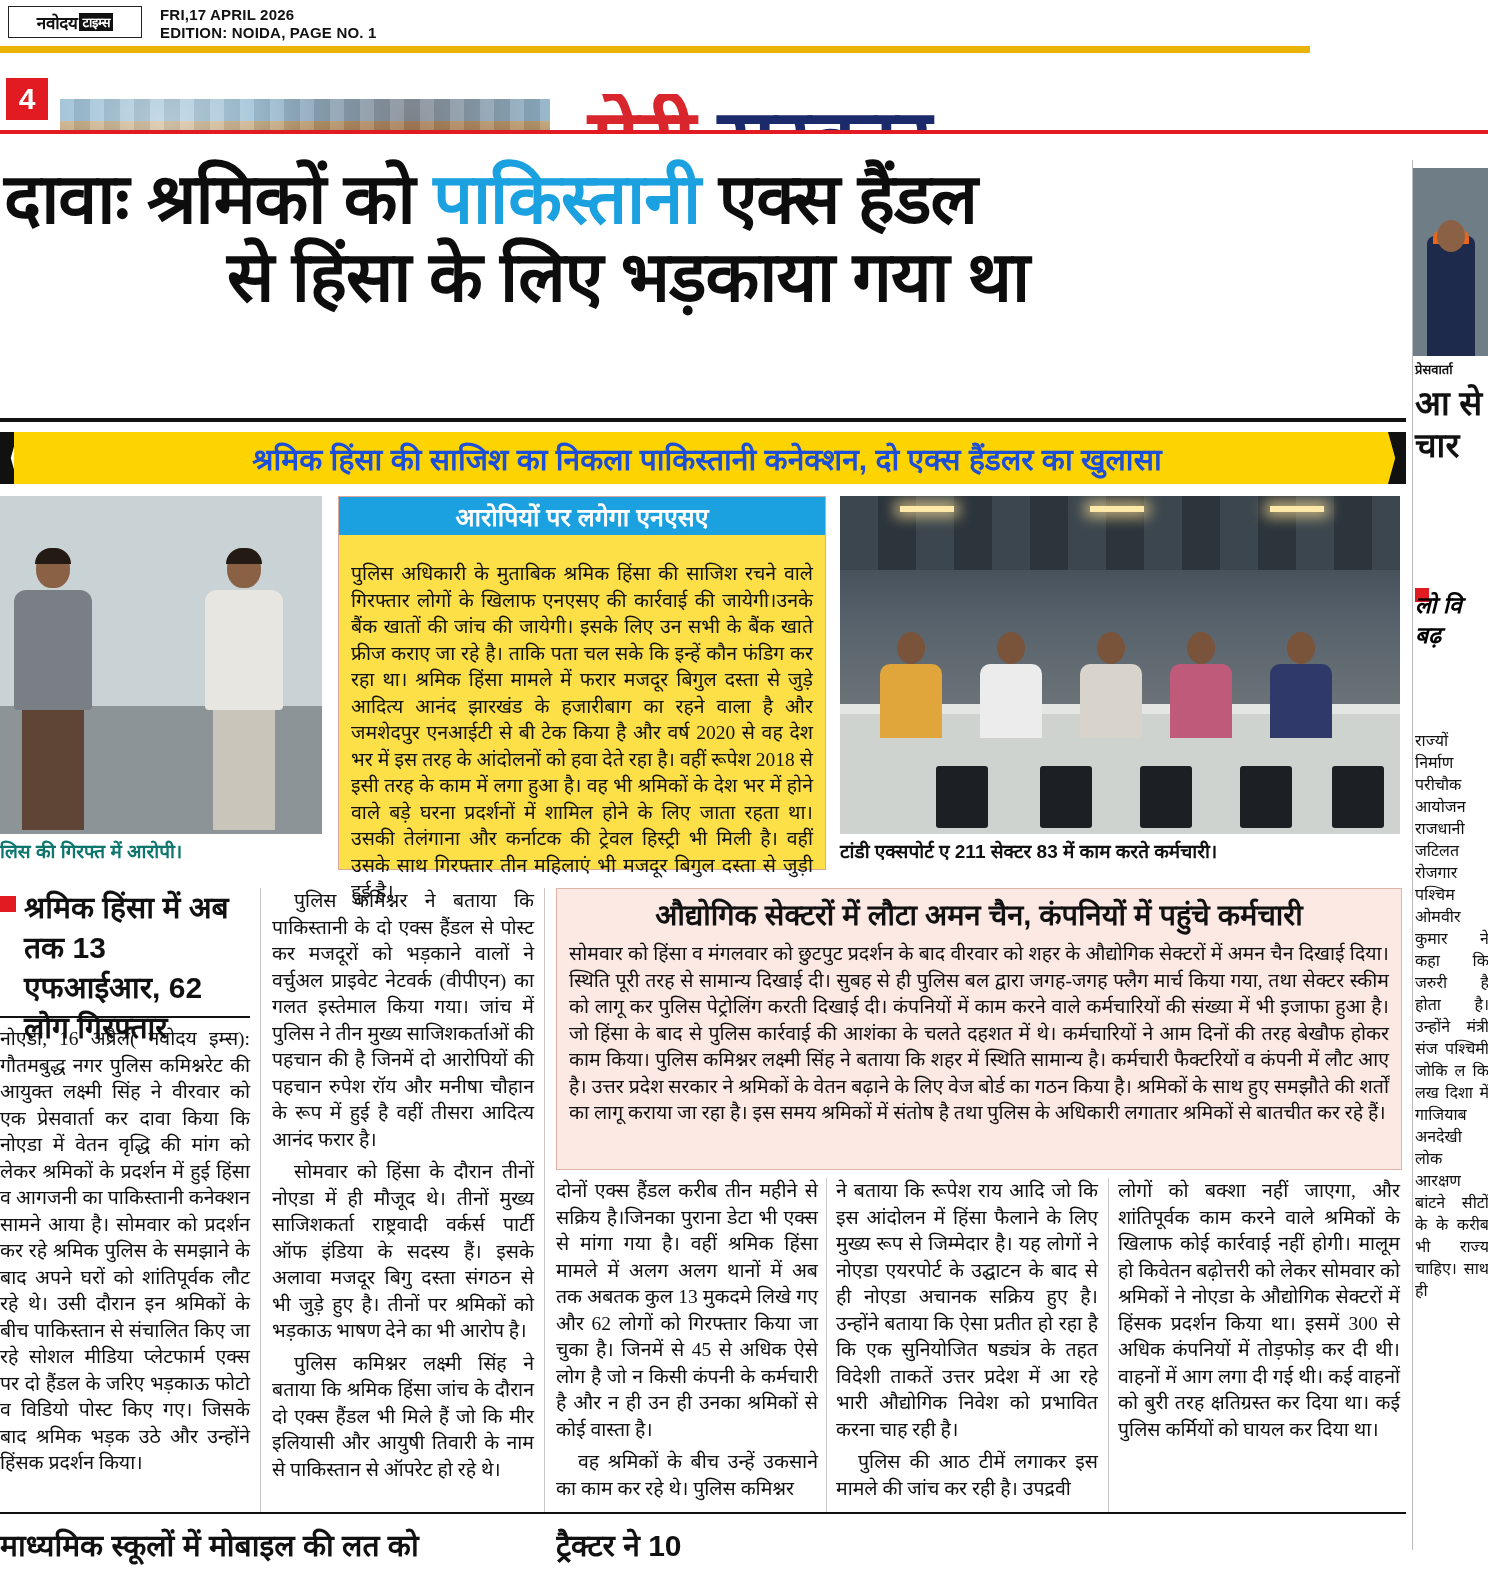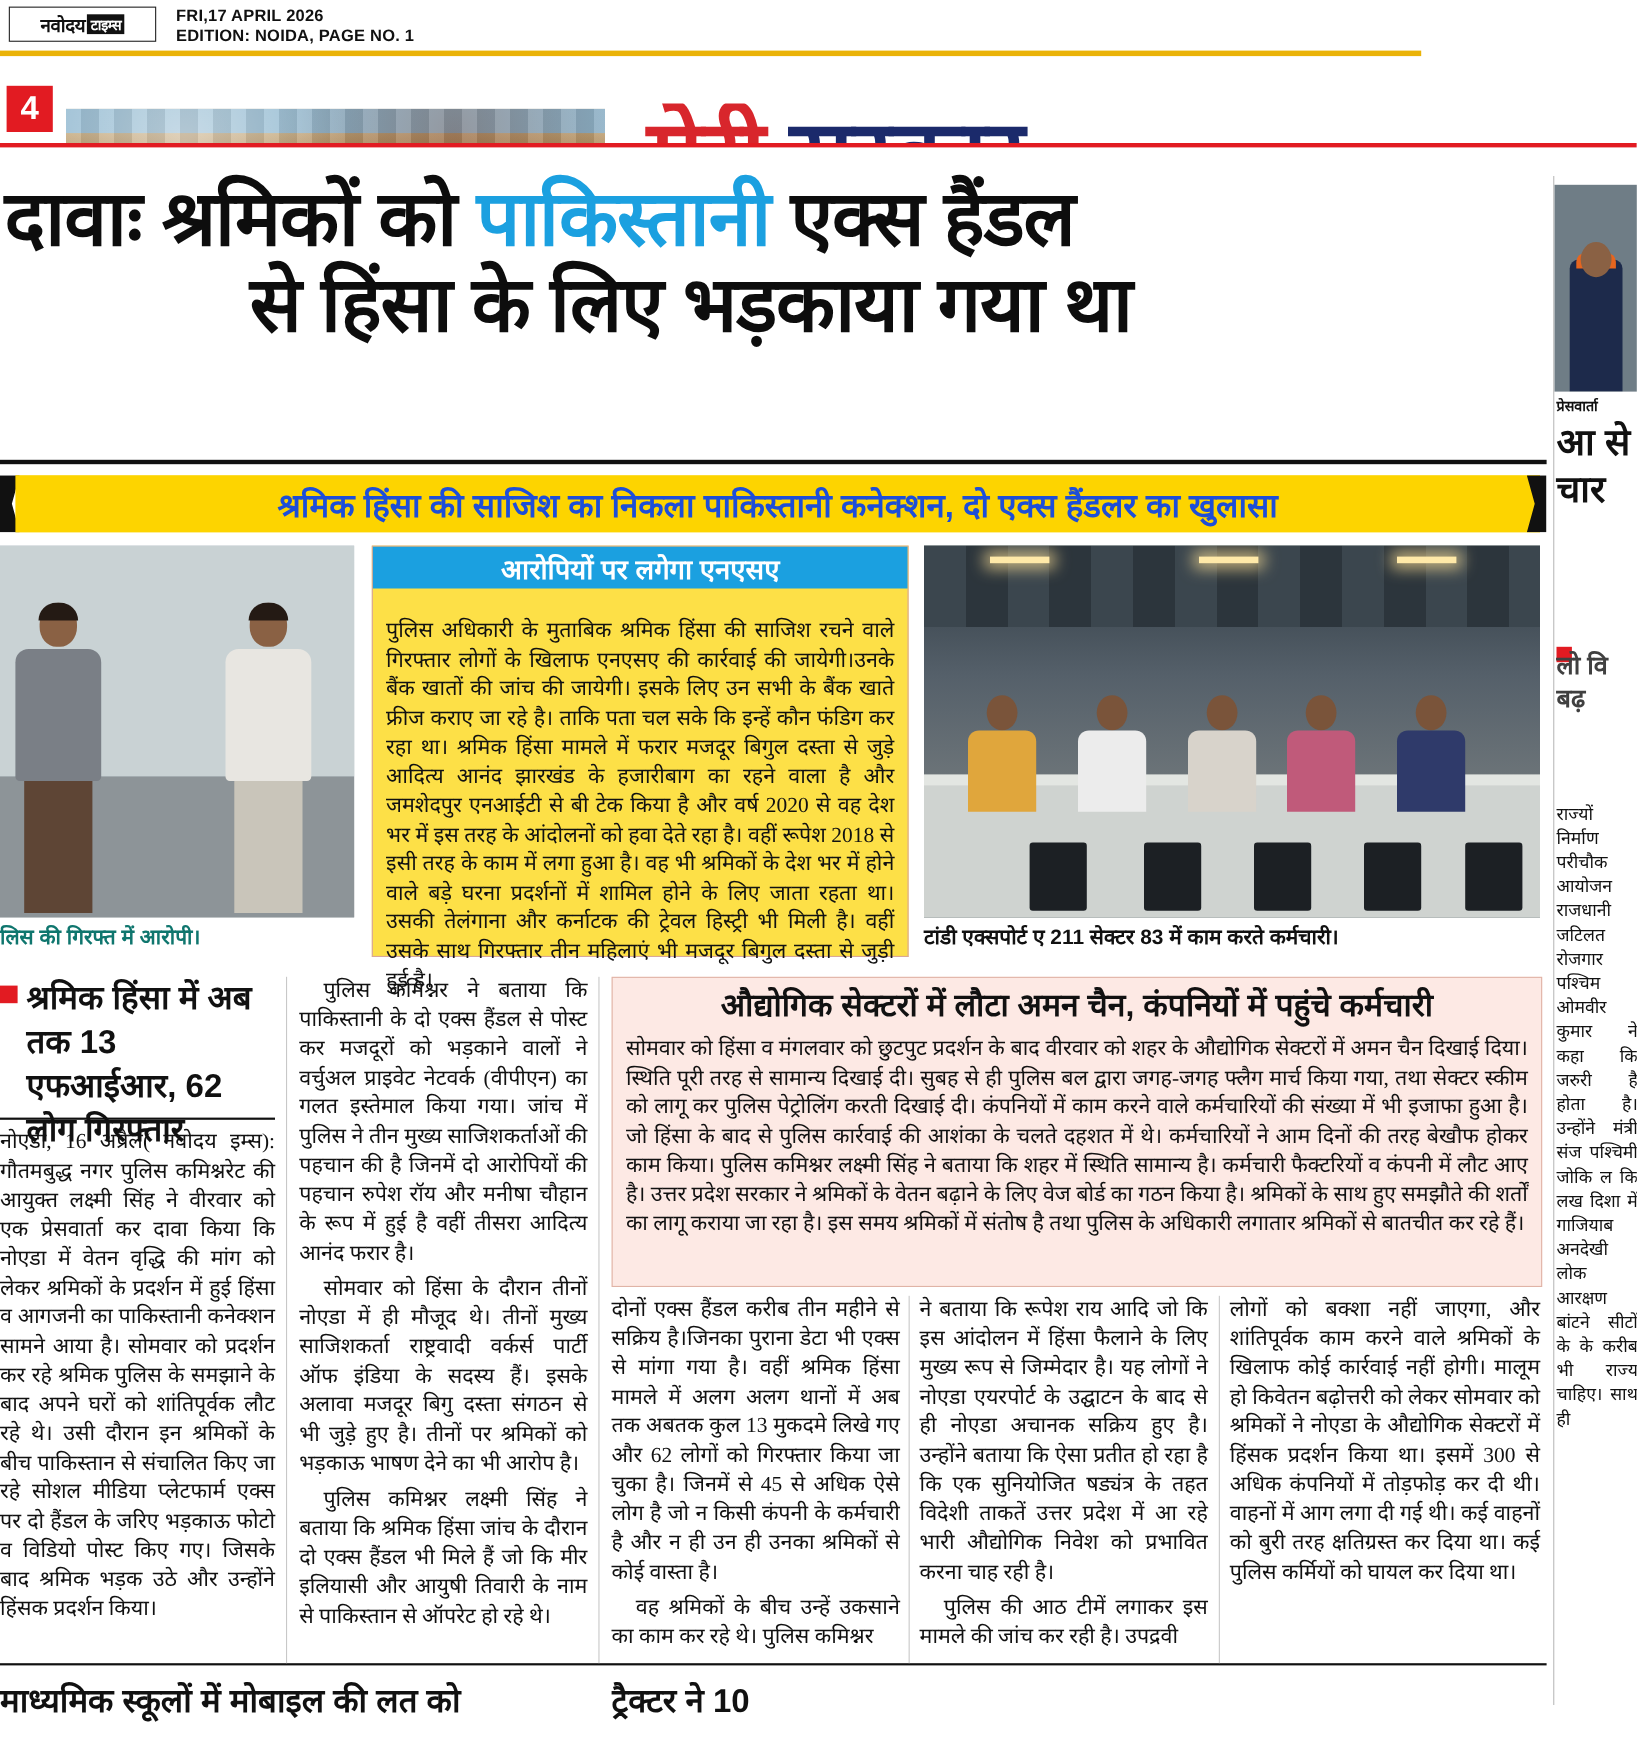--- a/index.html
+++ b/index.html
@@ -1,20 +1,20 @@
 <!DOCTYPE html>
 <html><head>
 <meta charset="utf-8">
 <style>
   html,body{margin:0;padding:0;background:#fff;}
   body{width:1488px;height:1591px;font-family:"Liberation Serif",serif;color:#111;position:relative;overflow:hidden;}
   .page{position:relative;width:1488px;height:1591px;}
 
   
-  .masthead{position:absolute;left:0;top:0;width:1292px;height:46px;border-bottom:5px solid #eab308;}
+  .masthead{position:absolute;left:0;top:0;width:1292px;height:46px;border-bottom:7px solid #eab308;padding-left:18px;}
   .logo{position:absolute;left:8px;top:6px;width:132px;height:30px;background:#fff;border:1px solid #222;
         display:flex;align-items:center;justify-content:center;font-weight:bold;font-size:17px;letter-spacing:-0.4px;
         font-family:"Liberation Sans",sans-serif;}
   .logo .hin{color:#111;}
   .logo .box{background:#111;color:#fff;padding:0 3px;margin-left:2px;font-size:13px;}
   .edition{position:absolute;left:160px;top:6px;font-family:"Liberation Sans",sans-serif;font-weight:bold;
            font-size:15px;line-height:18px;letter-spacing:.2px;}
 
   
   .strip{position:absolute;left:0;top:47px;width:1488px;height:85px;overflow:hidden;}
@@ -98,21 +98,21 @@
   .rail{position:absolute;left:1412px;top:160px;width:76px;height:1390px;border-left:1px solid #bbb;overflow:hidden;}
   .railphoto{position:absolute;left:0;top:8px;width:76px;height:188px;background:#6f7d86;overflow:hidden;}
   .railphoto .p{position:absolute;left:14px;bottom:0;width:48px;height:120px;background:#1d2a4b;border-radius:8px 8px 0 0;}
   .railphoto .ph{position:absolute;left:24px;bottom:104px;width:28px;height:32px;border-radius:50%;background:#8a6144;}
   .railphoto .tb{position:absolute;left:20px;bottom:112px;width:36px;height:14px;border-radius:8px 8px 0 0;background:#e6651f;}
   .railcap{position:absolute;left:2px;top:200px;width:74px;font-family:"Liberation Sans",sans-serif;
            font-weight:bold;font-size:13px;}
   .railhl{position:absolute;left:2px;top:222px;width:74px;font-family:"Liberation Sans",sans-serif;
           font-weight:bold;font-size:34px;line-height:42px;color:#111;}
   .railsub{position:absolute;left:2px;top:430px;width:74px;font-family:"Liberation Sans",sans-serif;
-           font-weight:bold;font-size:23px;line-height:30px;color:#404040;}
+           font-weight:bold;font-size:23px;line-height:30px;color:#000000;font-style:italic;}
   .railsq{position:absolute;left:2px;top:428px;width:14px;height:14px;background:#e21b22;}
   .railbody{position:absolute;left:2px;top:570px;width:74px;font-size:16px;line-height:22px;text-align:justify;}
 
   
   .llhead{position:absolute;left:0;top:888px;width:250px;}
   .llhead .sq{position:absolute;left:0;top:8px;width:16px;height:16px;background:#e21b22;}
   .llhead .t{padding-left:24px;font-family:"Liberation Sans",sans-serif;font-weight:bold;
              font-size:30px;line-height:40px;color:#111;}
   .rule1{position:absolute;left:0;top:1016px;width:250px;height:2px;background:#111;}
 

